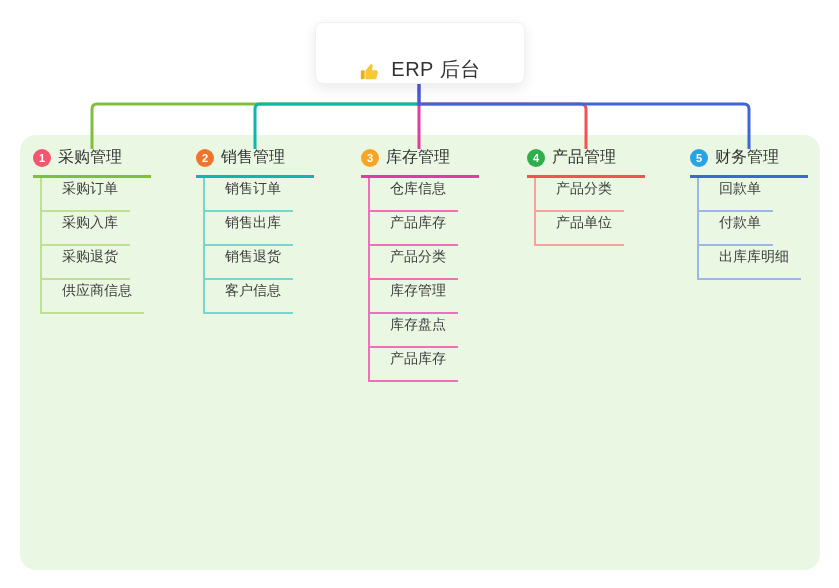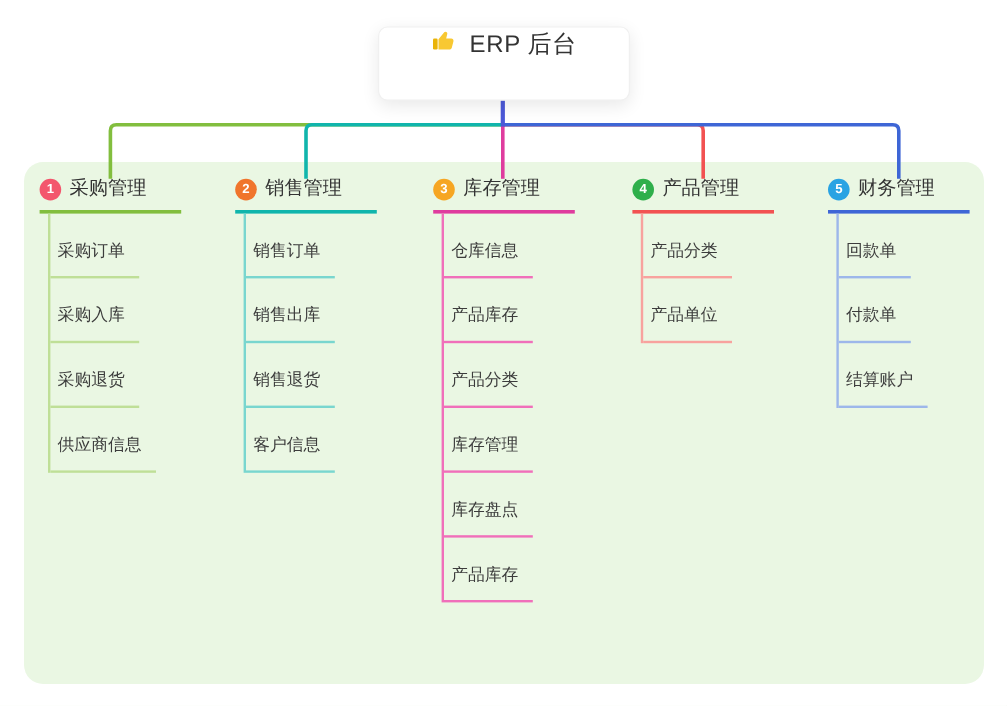--- a/index.html
+++ b/index.html
@@ -5,35 +5,35 @@
   html,body{margin:0;padding:0;background:#ffffff;}
   body{font-family:"Liberation Sans","DejaVu Sans",sans-serif;}
   .canvas{position:relative;width:839px;height:588px;background:#ffffff;overflow:hidden;}
 
   .panel{position:absolute;left:20px;top:135px;width:800px;height:435px;
          background:#EAF7E3;border-radius:16px;}
 
   .root-card{position:absolute;left:315px;top:22px;width:208px;height:60px;
              background:#ffffff;border:1px solid #f0f0f0;border-radius:8px;
              box-shadow:0 4px 14px rgba(0,0,0,0.09);
-             display:flex;align-items:flex-start;justify-content:center;gap:10px;}
+             display:flex;align-items:flex-end;justify-content:center;gap:10px;}
   .root-card .root-label{font-size:20px;color:#333333;font-weight:500;letter-spacing:0.5px;}
   .thumb-icon{width:22px;height:22px;display:inline-block;}
 
   svg.connectors{position:absolute;left:0;top:0;pointer-events:none;}
 
   .branch{position:absolute;top:146px;width:118px;}
   .branch-title{display:flex;align-items:center;gap:7px;
                 padding-bottom:6px;border-bottom:3px solid var(--c);
                 font-size:16px;font-weight:500;color:#333333;height:23px;}
   .badge{flex:0 0 18px;width:18px;height:18px;border-radius:50%;background:var(--b);
          color:#ffffff;font-size:11px;font-weight:700;line-height:18px;text-align:center;}
   .children{display:flex;flex-direction:column;align-items:flex-start;
             margin-left:7px;border-left:2px solid var(--cl);}
-  .child{margin-top:20px;padding:0 12px 12px 6px;border-bottom:2px solid var(--cl);
+  .child{padding:0 12px 12px 20px;border-bottom:2px solid var(--cl);
          font-size:14px;line-height:20px;color:#3c3c3c;white-space:nowrap;}
 </style>
 </head>
 <body>
 
 <div class="canvas">
 
   <div class="panel"></div>
 
   <svg class="connectors" width="839" height="588" viewBox="0 0 839 588" aria-hidden="true">
@@ -103,18 +103,18 @@
         </div>
     </div>
       <div class="branch" style="left: 690px; --c: #3E66D6; --cl: #9DB7EA; --b: #29A3E3;">
       <div class="branch-title">
         <span class="badge">5</span>
         <span class="label">财务管理</span>
       </div>
       <div class="children">
           <div class="child">回款单</div>
           <div class="child">付款单</div>
-          <div class="child">结算账户</div>
+          <div class="child">出库库明细</div>
         </div>
     </div>
     </div>
 
 </div>
 
 </body></html>

